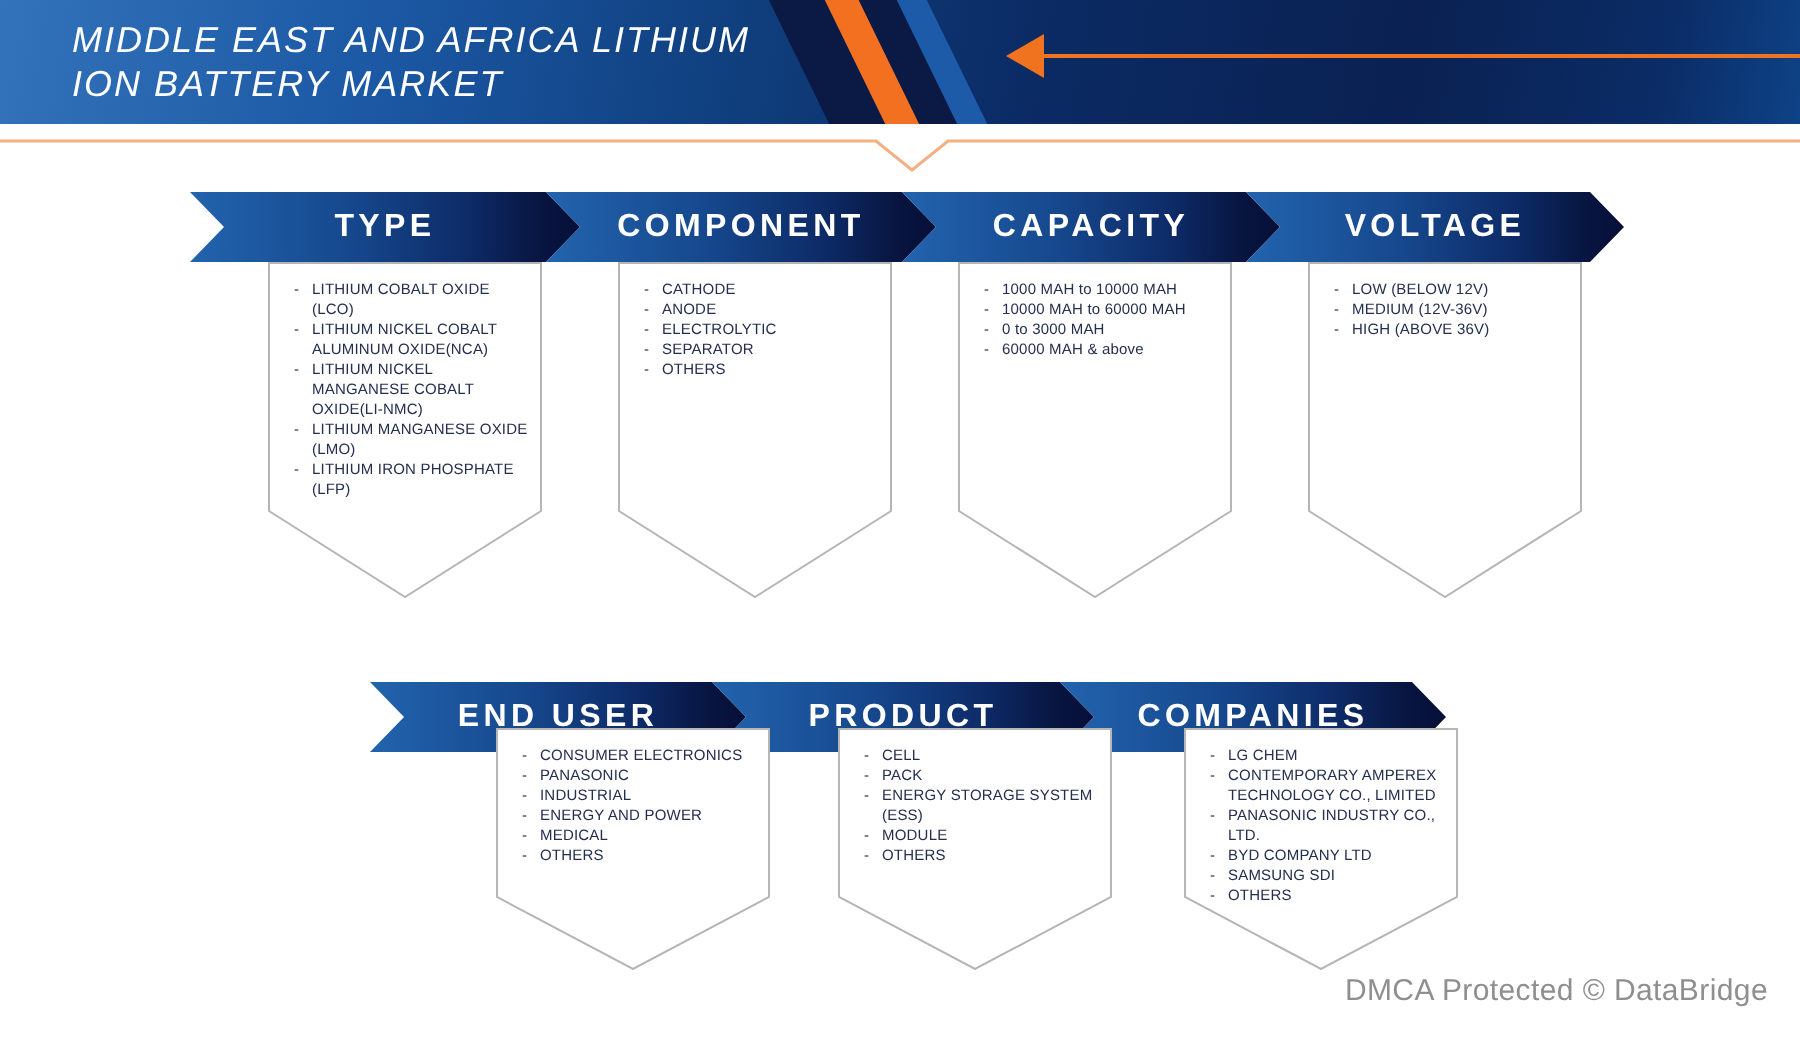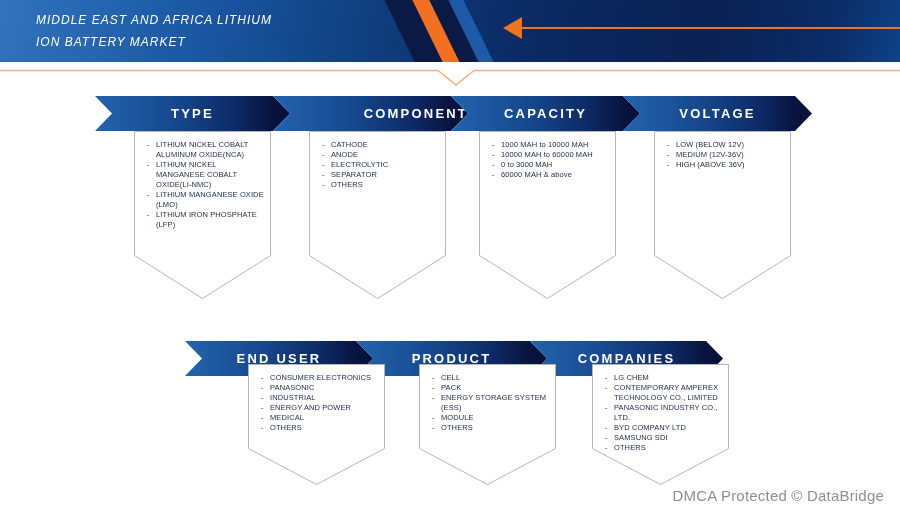--- a/index.html
+++ b/index.html
@@ -12,38 +12,38 @@
     position:absolute;left:0;top:0;width:900px;height:62px;overflow:hidden;
     background:linear-gradient(100deg,#3273bb 0%,#1b57a3 22%,#10407f 40%,#0b2a63 58%,#0a2152 78%,#0b2c66 92%,#0e4286 100%);
   }
   .stripe{position:absolute;top:-4px;height:72px;transform:skewX(26deg);}
   .stripe.s1{left:400px;width:28px;background:#0a1a45;}
   .stripe.s2{left:428px;width:17px;background:var(--stripe_orange,#f2701f);}
   .stripe.s3{left:445px;width:19px;background:#0a1a45;}
   .stripe.s4{left:464px;width:15px;background:#1d5aa8;}
   .title{
     position:absolute;left:36px;top:9px;color:#fff;font-style:italic;
-    font-size:12px;line-height:22px;letter-spacing:1px;font-weight:500;
+    font-size:18px;line-height:22px;letter-spacing:1px;font-weight:500;
   }
   .pointer-tri{
     position:absolute;left:503px;top:17px;width:0;height:0;
     border-top:11px solid transparent;border-bottom:11px solid transparent;
     border-right:19px solid var(--accent_orange,#f0731f);
   }
   .pointer-line{
     position:absolute;left:521px;top:26.5px;width:379px;height:2.5px;
     background:var(--accent_orange,#f0731f);
   }
   .subline{position:absolute;left:0;top:69px;}
   
   .chevron{
     position:absolute;height:35px;display:flex;align-items:center;justify-content:center;
     background:linear-gradient(90deg,#2264ae 0%,#16478c 42%,#0d2a66 72%,#081540 90%,#060f38 100%);
     clip-path:polygon(0 0,calc(100% - 17px) 0,100% 50%,calc(100% - 17px) 100%,0 100%,17px 50%);
-    color:#fff;font-size:13px;font-weight:bold;letter-spacing:2.2px;
+    color:#fff;font-size:16px;font-weight:bold;letter-spacing:2.2px;
   }
   .row-top .chevron{top:96px;}
   .row-bottom .chevron{top:341px;}
   
   .pennant{position:absolute;width:137px;}
   .pennant svg{position:absolute;left:0;top:0;}
   .pennant ul{
     position:relative;margin:0;padding:9px 4px 0 12px;list-style:none;
     font-size:7.5px;line-height:10px;letter-spacing:.1px;color:var(--list_text_navy,#232f4e);
   }
@@ -76,35 +76,36 @@
   </div>
 
   <svg class="subline" width="900" height="20">
     <path d="M0 1.5 H438 L456 16 L474 1.5 H900" fill="none" stroke="#f3b183" stroke-width="1.5"></path>
   </svg>
 
   <div class="row-top">
     <div class="chevron" style="left:95px;width:195px;">
         <span>TYPE</span>
       </div>
-    <div class="chevron" style="left:273px;width:195px;justify-content:flex-end;">
+    <div class="chevron" style="left:273px;width:195px;">
         <span>COMPONENT</span>
       </div>
     <div class="chevron" style="left:451px;width:189px;">
         <span>CAPACITY</span>
       </div>
     <div class="chevron" style="left:623px;width:189px;">
         <span>VOLTAGE</span>
       </div>
 
     <div class="pennant" style="left:134px;">
       <svg width="137" height="168">
           <polygon points="0.5,0.5 136.5,0.5 136.5,124.5 68.5,167.5 0.5,124.5" fill="#ffffff" stroke="#b5b5b5" stroke-width="1"></polygon>
         </svg>
       <ul>
+          <li>LITHIUM COBALT OXIDE (LCO)</li>
           <li>LITHIUM NICKEL COBALT ALUMINUM OXIDE(NCA)</li>
           <li>LITHIUM NICKEL MANGANESE COBALT OXIDE(LI-NMC)</li>
           <li>LITHIUM MANGANESE OXIDE (LMO)</li>
           <li>LITHIUM IRON PHOSPHATE (LFP)</li>
         </ul>
     </div>
     <div class="pennant" style="left:309px;">
       <svg width="137" height="168">
           <polygon points="0.5,0.5 136.5,0.5 136.5,124.5 68.5,167.5 0.5,124.5" fill="#ffffff" stroke="#b5b5b5" stroke-width="1"></polygon>
         </svg>

